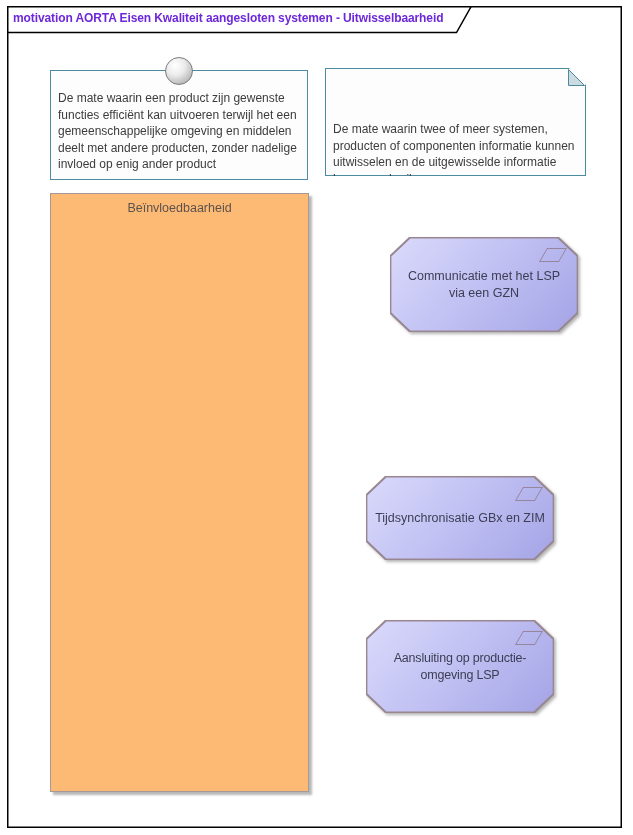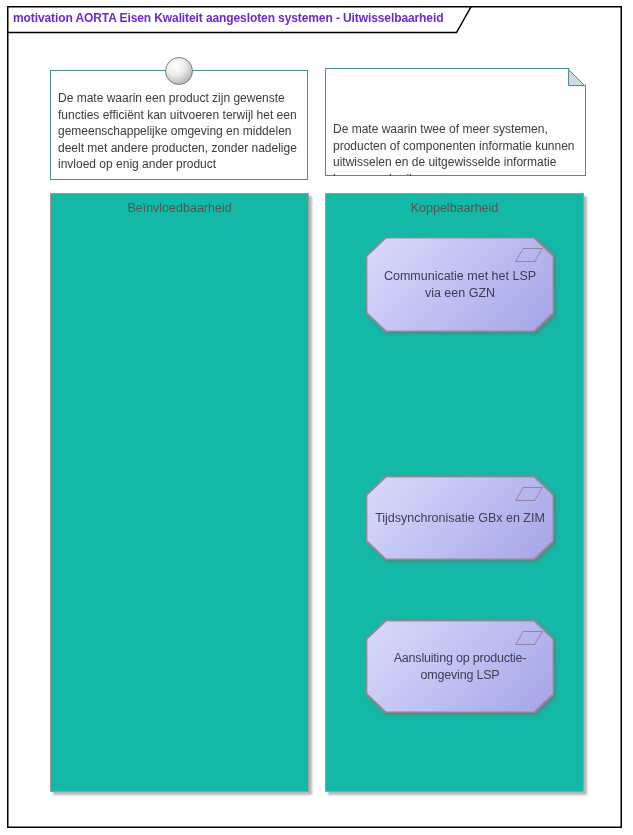--- a/index.html
+++ b/index.html
@@ -23,30 +23,30 @@
   .note-text-left  { position:absolute; left:7px; top:19px; right:6px; }
   .note-text-right { position:absolute; left:7px; top:24px; right:10px;margin-top:28px; }
 
   .sphere { position:absolute; left:50%; top:-14px; transform:translateX(-50%);
             width:26px; height:26px; border-radius:50%;
             border:1px solid #7c7c7c;
             background:radial-gradient(circle at 36% 30%, #ffffff 0%, #ececec 38%, #c2c2c2 70%, #9a9a9a 100%); }
   .fold { position:absolute; right:0; top:0; }
 
   
-  .group { position:absolute; box-sizing:border-box; background:#14b8a6;
+  .group { position:absolute; box-sizing:border-box; background:#fdba74;
            border:1px solid #a59898; box-shadow:3px 3px 2px rgba(125,125,125,0.55); }
   .group-left  { left:50px;  top:193px; width:259px; height:599px; }
   .group-right { left:325px; top:193px; width:259px; height:599px; }
   .group-label { padding-top:7px; text-align:center; font-size:12.5px; color:#5c524d; }
 
   
   .req { position:absolute; left:366px; width:188px;
          filter:drop-shadow(2.5px 2.5px 1.5px rgba(105,105,105,0.5)); }
-  .req0 { top:237px; height:95px; }
+  .req0 { top:237px; height:95px;margin-left:24px; }
   .req1 { top:367px; height:95px; }
   .req2 { top:476px; height:84px; }
   .req3 { top:620px; height:93px; }
   .oct { clip-path:polygon(19px 0, calc(100% - 19px) 0, 100% 18px,
                            100% calc(100% - 18px), calc(100% - 19px) 100%,
                            19px 100%, 0 calc(100% - 18px), 0 18px); }
   .req-border { position:absolute; inset:0; background:#988791; }
   .req-fill   { position:absolute; inset:1.4px;
                 background:linear-gradient(132deg, #dadafb 0%, #c6c6f5 38%, #a4a4e7 100%); }
   .req-icon { position:absolute; top:11px; right:15px; width:18px; height:12px;
@@ -63,23 +63,20 @@
 
   <svg class="chrome" width="633" height="835" viewBox="0 0 633 835">
     <rect x="7.75" y="6.75" width="613.5" height="820.5" fill="none" stroke="#000000" stroke-width="1.5"></rect>
     <path d="M7.75 6.75 H471 L456.5 32.5 H7.75 Z" fill="#ffffff" stroke="#000000" stroke-width="1.5"></path>
   </svg>
 
   <div class="frame-title">motivation AORTA Eisen Kwaliteit aangesloten systemen - Uitwisselbaarheid</div>
 
   <div class="group group-left">
     <div class="group-label">Beïnvloedbaarheid</div>
-  </div>
-  <div class="group group-right">
-    <div class="group-label">Koppelbaarheid</div>
   </div>
 
   <div class="note note-left">
     <div class="sphere"></div>
     <div class="note-text-left">De mate waarin een product zijn gewenste functies efficiënt kan uitvoeren terwijl het een gemeenschappelijke omgeving en middelen deelt met andere producten, zonder nadelige invloed op enig ander product</div>
   </div>
 
   <div class="note note-right">
     <div class="note-text-right">De mate waarin twee of meer systemen, producten of componenten informatie kunnen uitwisselen en de uitgewisselde informatie kunnen gebruiken</div>
     <svg class="fold" width="17" height="17" viewBox="0 0 17 17">

